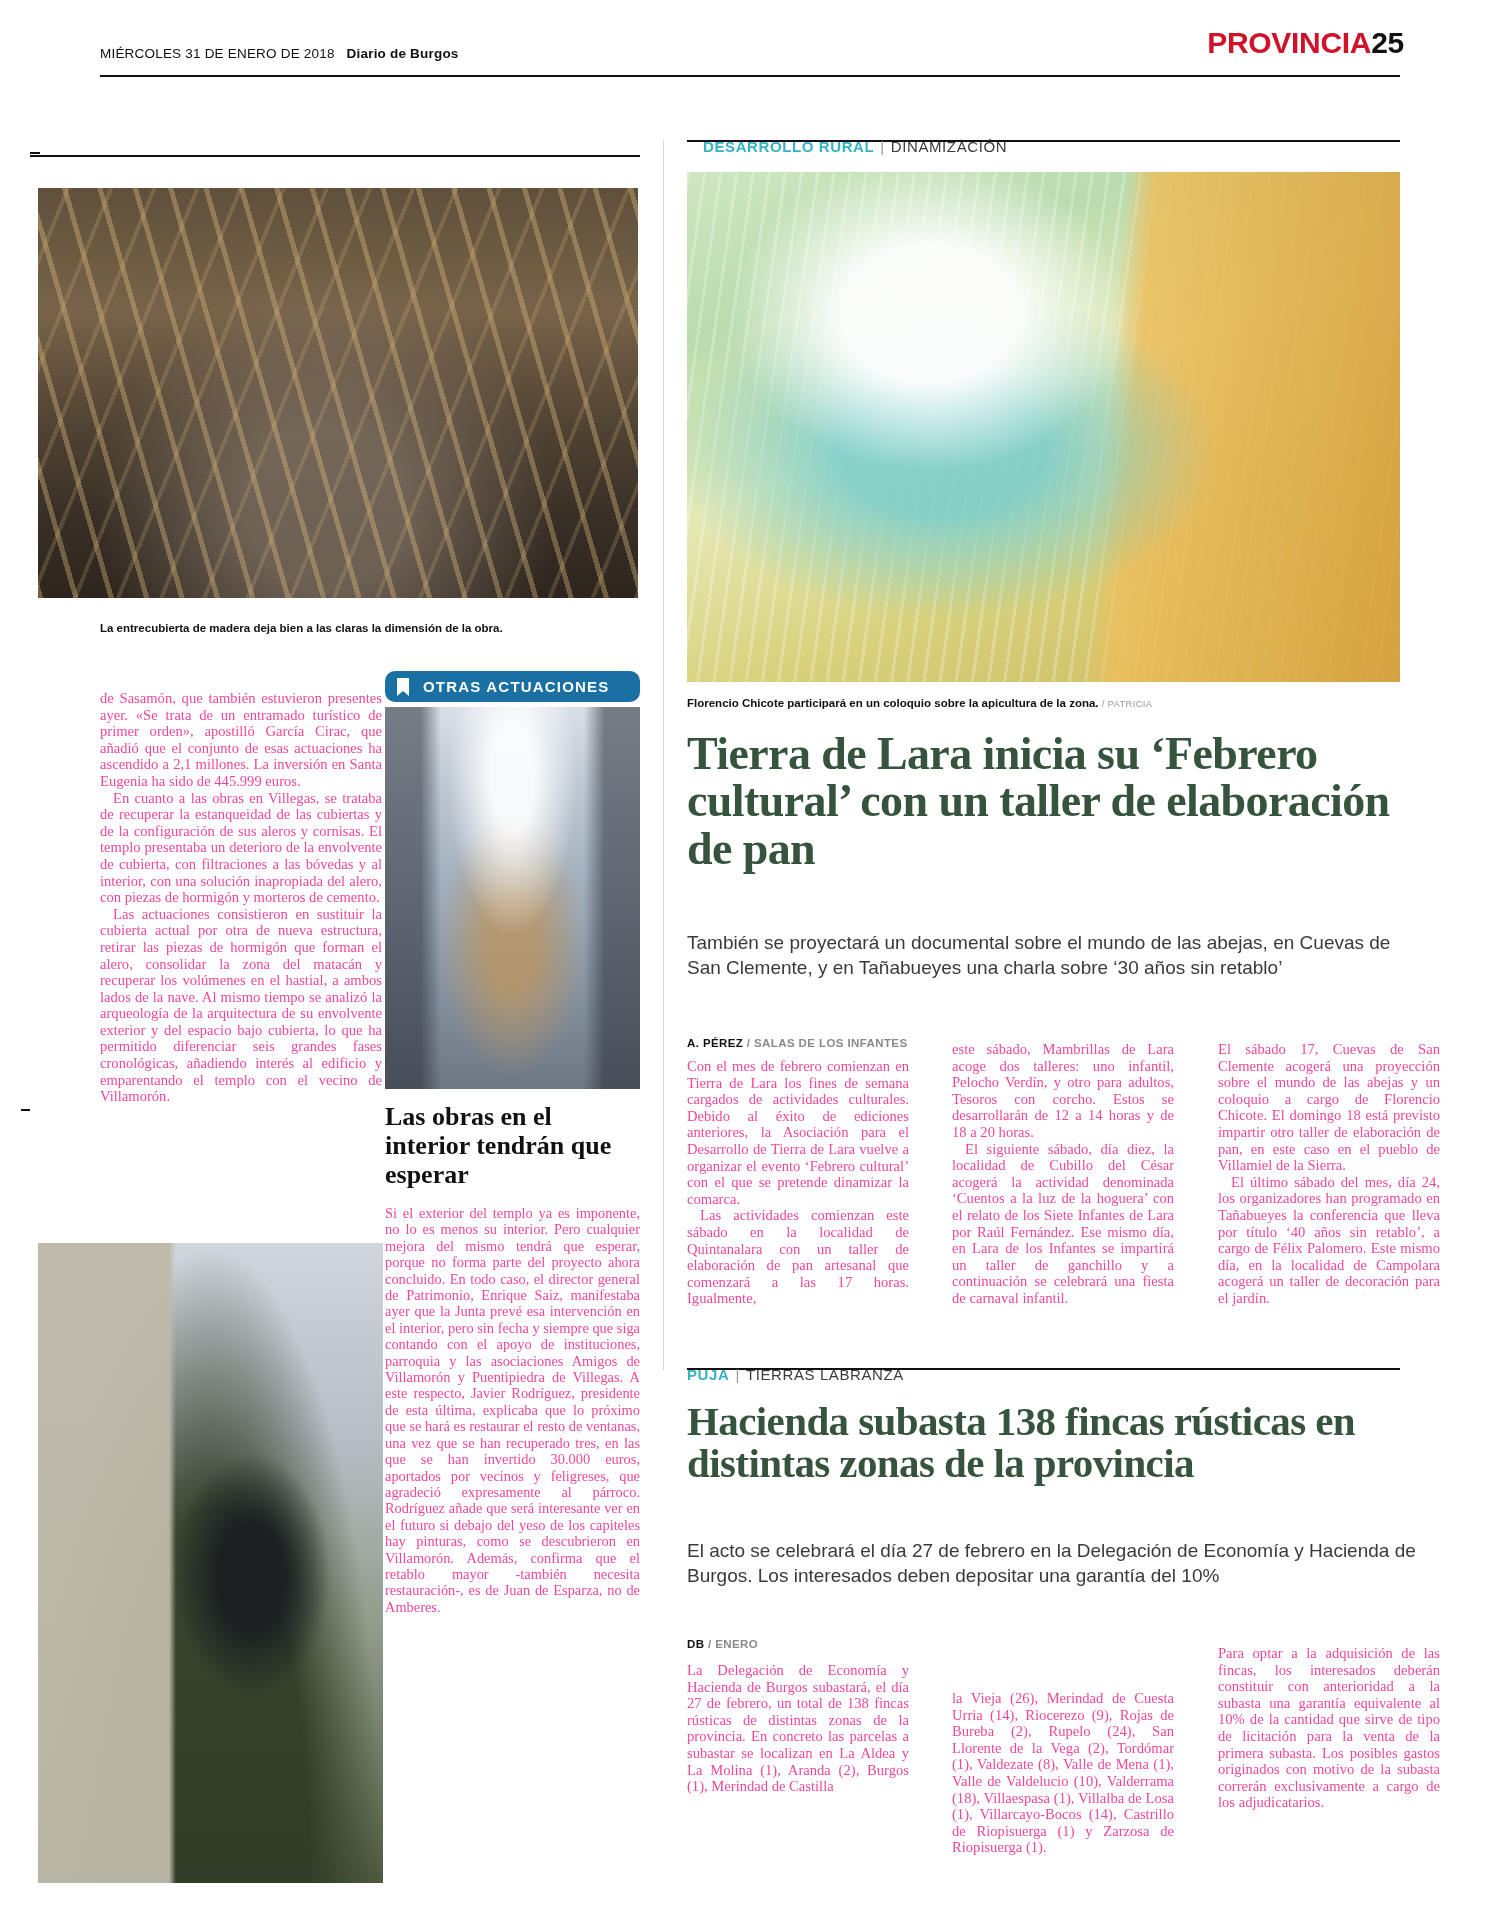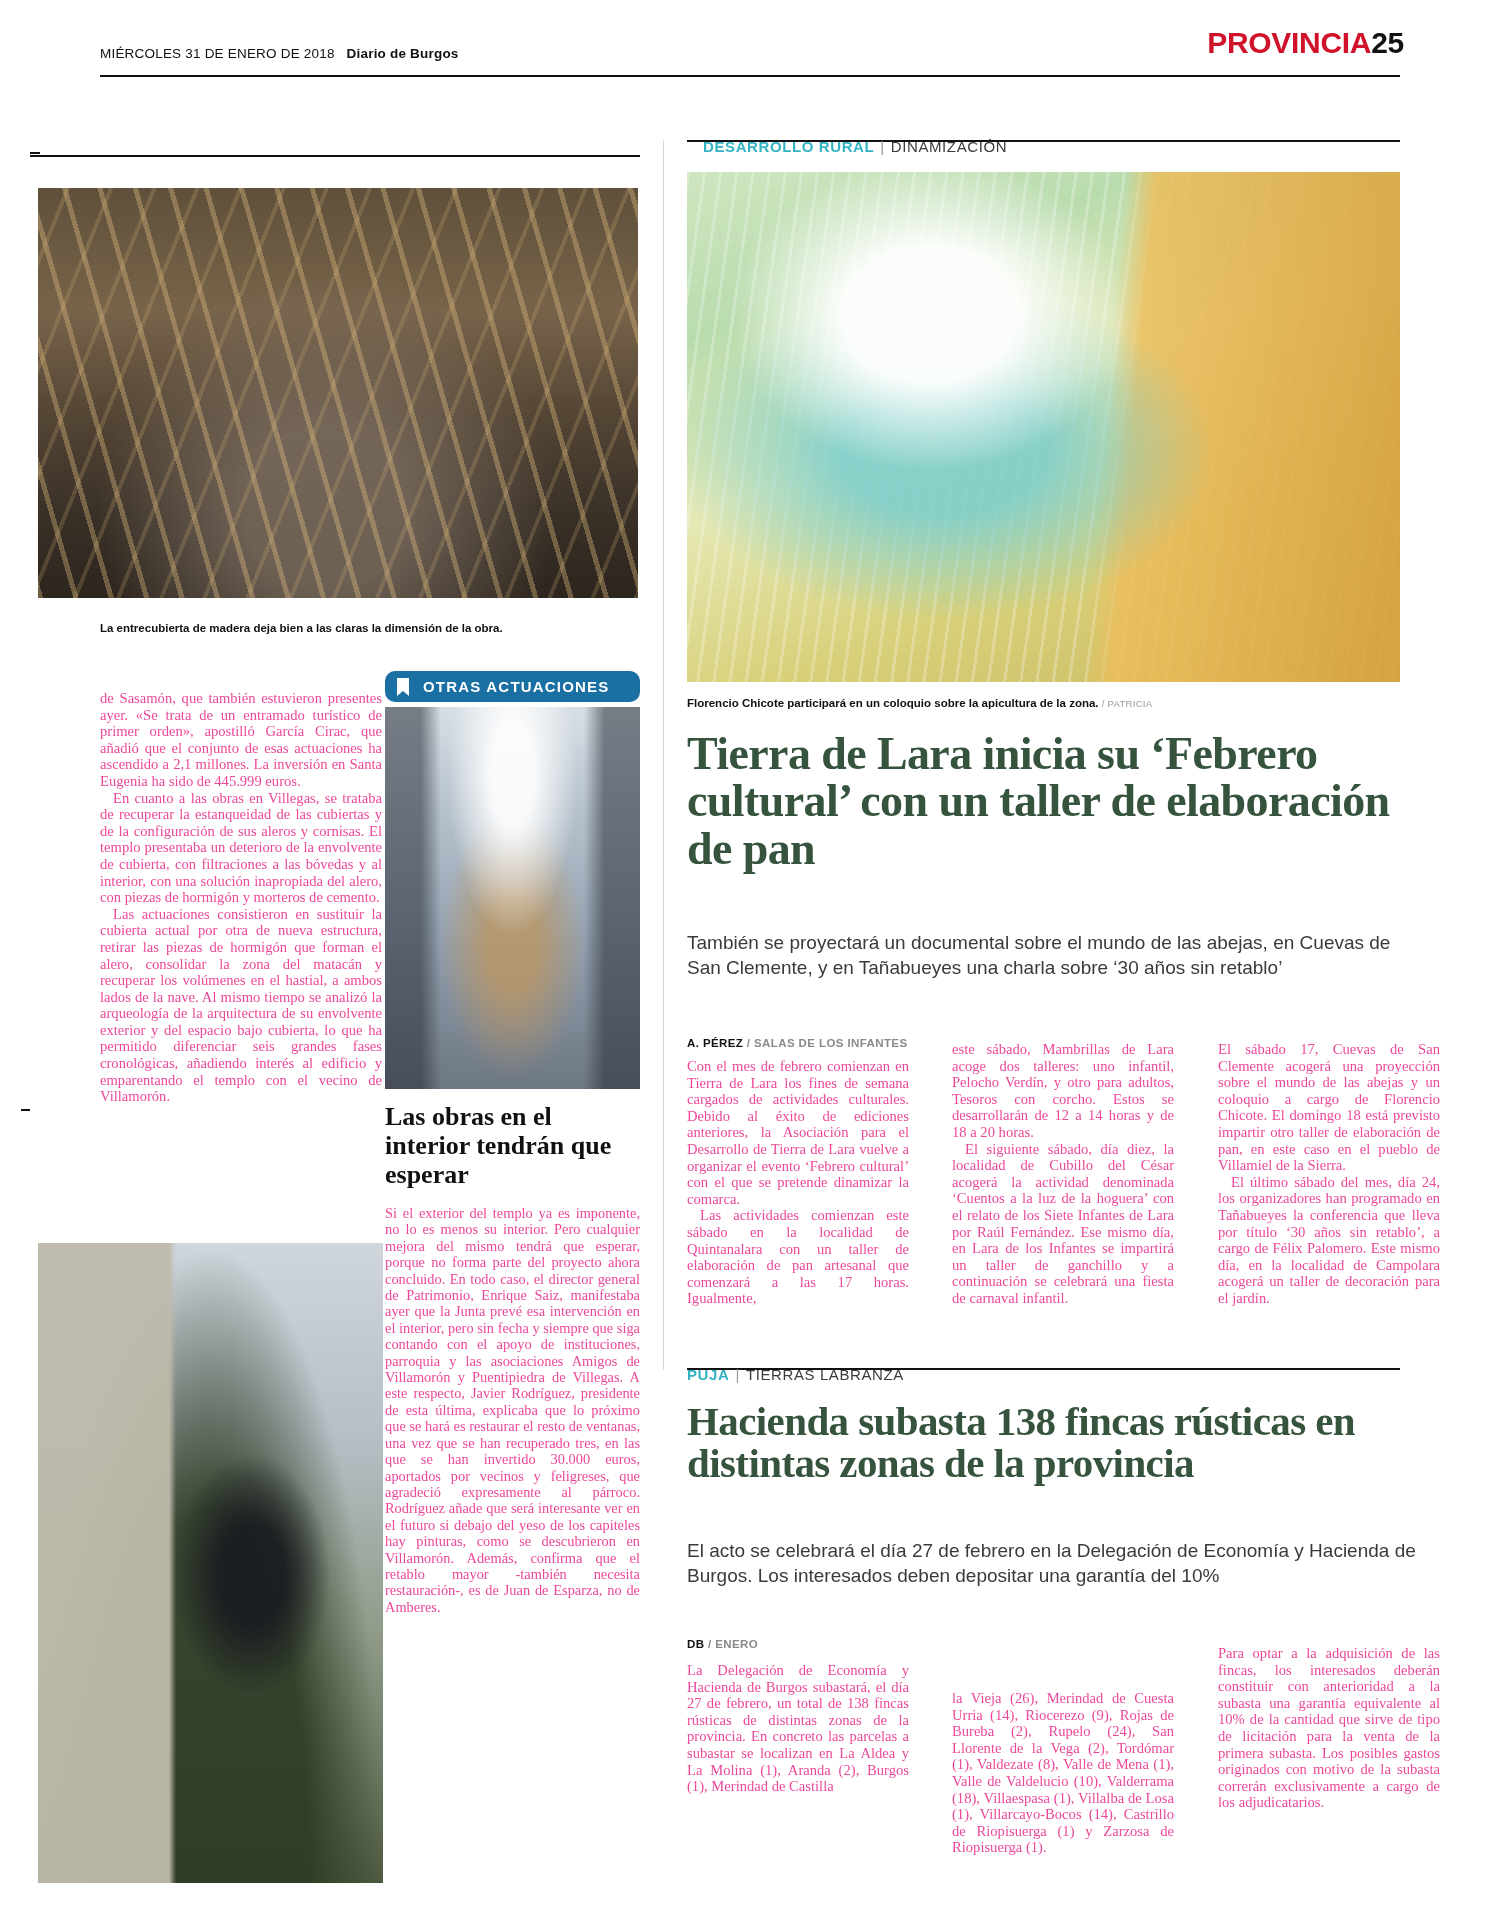--- a/index.html
+++ b/index.html
@@ -230,21 +230,21 @@
   <div class="body-col" style="left:687px;top:1058px;width:222px;">
     <p class="first">Con el mes de febrero comienzan en Tierra de Lara los fines de semana cargados de actividades culturales. Debido al éxito de ediciones anteriores, la Asociación para el Desarrollo de Tierra de Lara vuelve a organizar el evento ‘Febrero cultural’ con el que se pretende dinamizar la comarca.</p>
     <p>Las actividades comienzan este sábado en la localidad de Quintanalara con un taller de elaboración de pan artesanal que comenzará a las 17 horas. Igualmente,</p>
   </div>
   <div class="body-col" style="left:952px;top:1041px;width:222px;">
     <p class="first">este sábado, Mambrillas de Lara acoge dos talleres: uno infantil, Pelocho Verdín, y otro para adultos, Tesoros con corcho. Estos se desarrollarán de 12 a 14 horas y de 18 a 20 horas.</p>
     <p>El siguiente sábado, día diez, la localidad de Cubillo del César acogerá la actividad denominada ‘Cuentos a la luz de la hoguera’ con el relato de los Siete Infantes de Lara por Raúl Fernández. Ese mismo día, en Lara de los Infantes se impartirá un taller de ganchillo y a continuación se celebrará una fiesta de carnaval infantil.</p>
   </div>
   <div class="body-col" style="left:1218px;top:1041px;width:222px;">
     <p class="first">El sábado 17, Cuevas de San Clemente acogerá una proyección sobre el mundo de las abejas y un coloquio a cargo de Florencio Chicote. El domingo 18 está previsto impartir otro taller de elaboración de pan, en este caso en el pueblo de Villamiel de la Sierra.</p>
-    <p>El último sábado del mes, día 24, los organizadores han programado en Tañabueyes la conferencia que lleva por título ‘30 años sin retablo’, a cargo de Félix Palomero. Este mismo día, en la localidad de Campolara acogerá un taller de decoración para el jardín.</p>
+    <p>El último sábado del mes, día 24, los organizadores han programado en Tañabueyes la conferencia que lleva por título ‘40 años sin retablo’, a cargo de Félix Palomero. Este mismo día, en la localidad de Campolara acogerá un taller de decoración para el jardín.</p>
   </div>
 
   <div class="hair" style="left:687px;top:1368px;width:713px;height:1.5px;"></div>
   <div class="kicker" style="left:687px;top:1366px;">
     <span class="a">PUJA</span><span class="sep">|</span><span class="b">TIERRAS LABRANZA</span>
   </div>
 
   <div class="headline" style="left:687px;top:1400px;width:780px;font-size:41px;">Hacienda subasta 138 fincas rústicas en distintas zonas de la provincia</div>
 
   <div class="subhead" style="left:687px;top:1538px;width:770px;">El acto se celebrará el día 27 de febrero en la Delegación de Economía y Hacienda de Burgos. Los interesados deben depositar una garantía del 10%</div>

